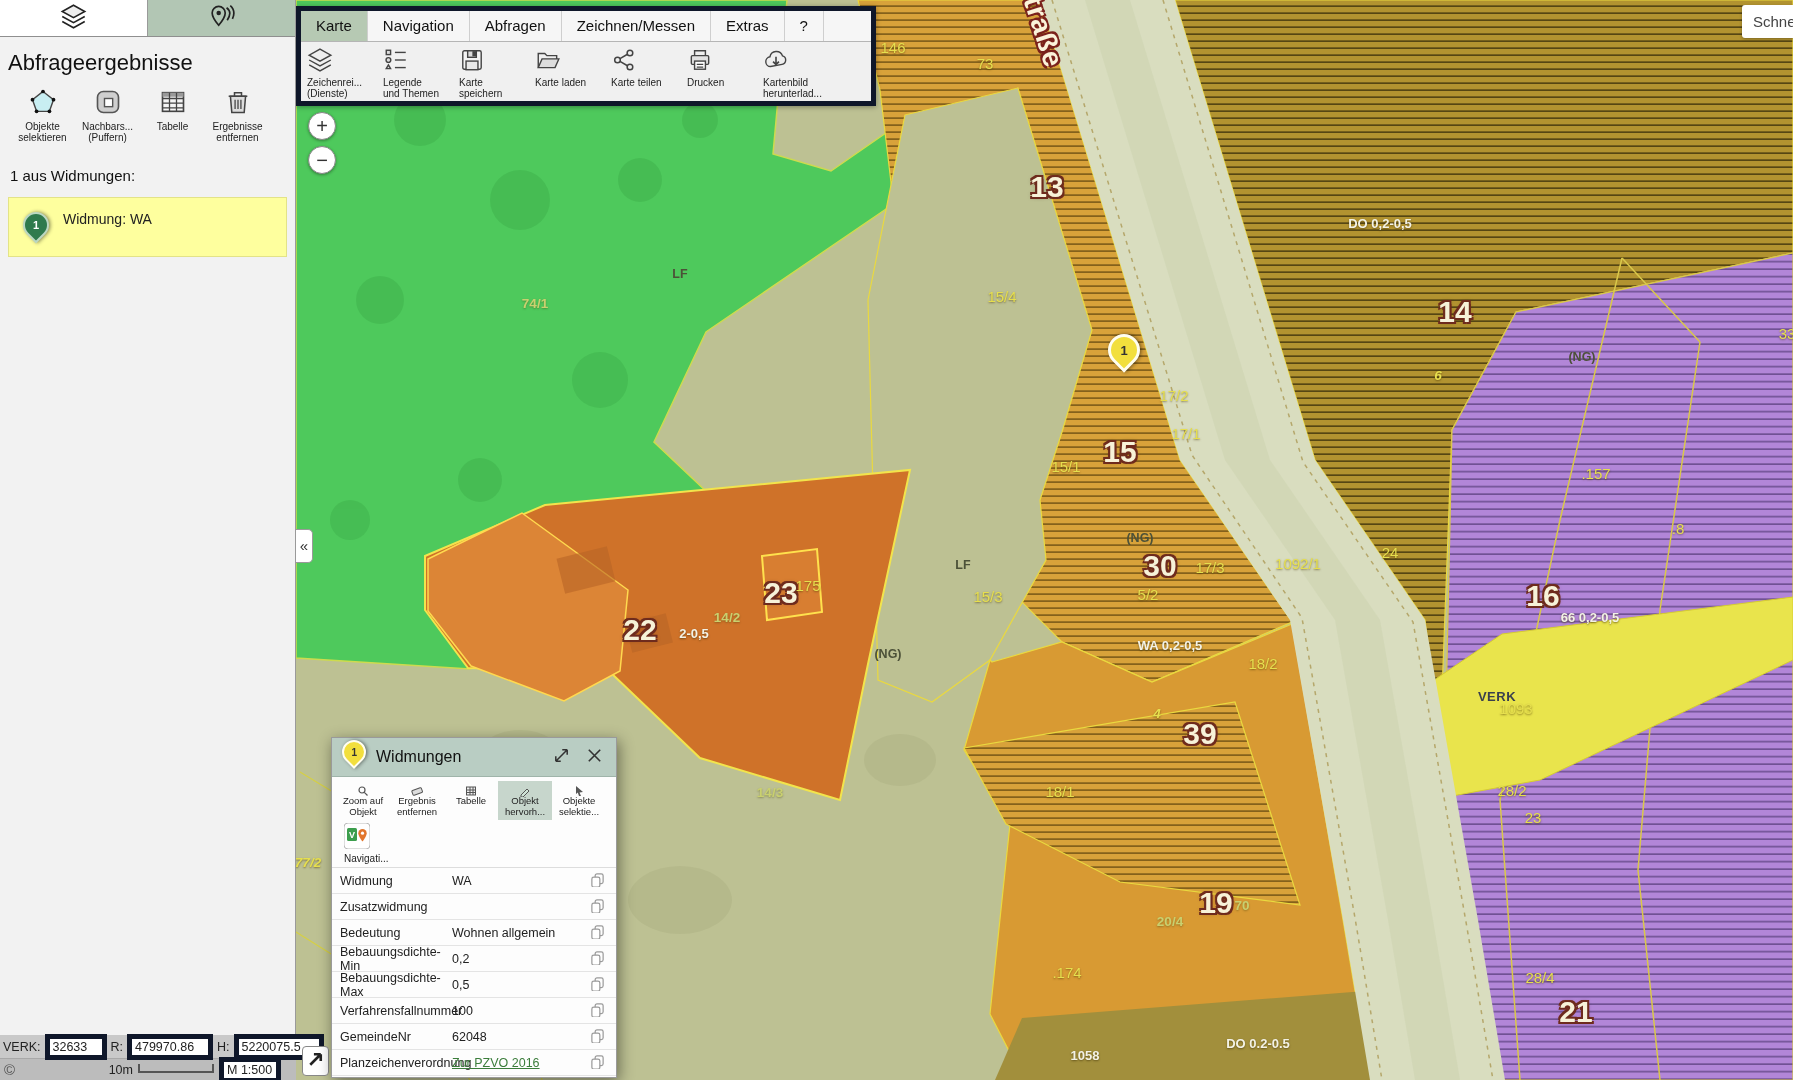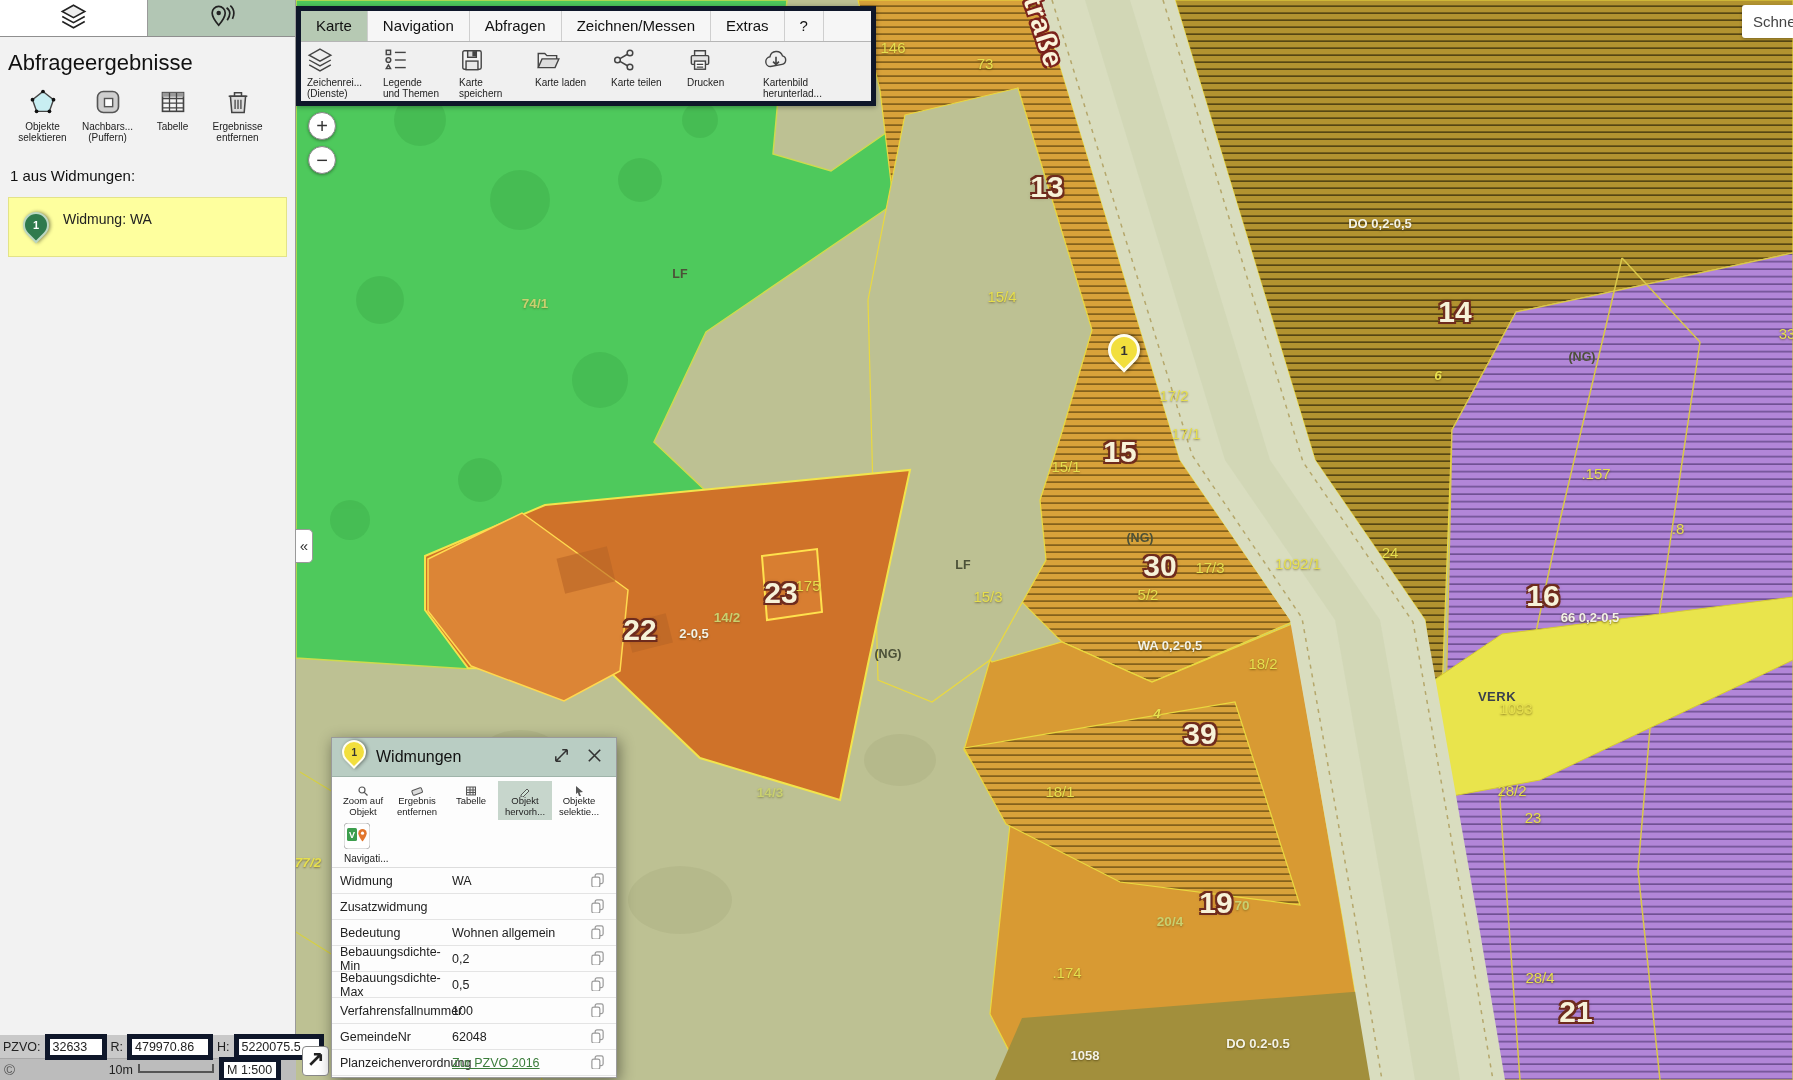--- a/index.html
+++ b/index.html
@@ -393,21 +393,21 @@
     <div id="result-card">
       <div class="pin" id="result-pin">
         <span>1</span>
       </div>
       <div id="result-label">Widmung: WA</div>
     </div>
   </div>
 
   <div id="statusbar">
     <div id="sb-row1">
-      <span>PZVO:</span>
+      <span>VERK:</span>
       <input class="sb-input" id="epsg-input" value="32633" style="">
       <span>R:</span>
       <input class="sb-input" id="r-input" value="479970.86" style="">
       <span>H:</span>
       <input class="sb-input" id="h-input" value="5220075.5" style="">
     </div>
     <div id="sb-row2">
       <span id="copyright">©</span>
       <span id="scale-text">10m</span>
       <span id="scalebar"></span>

